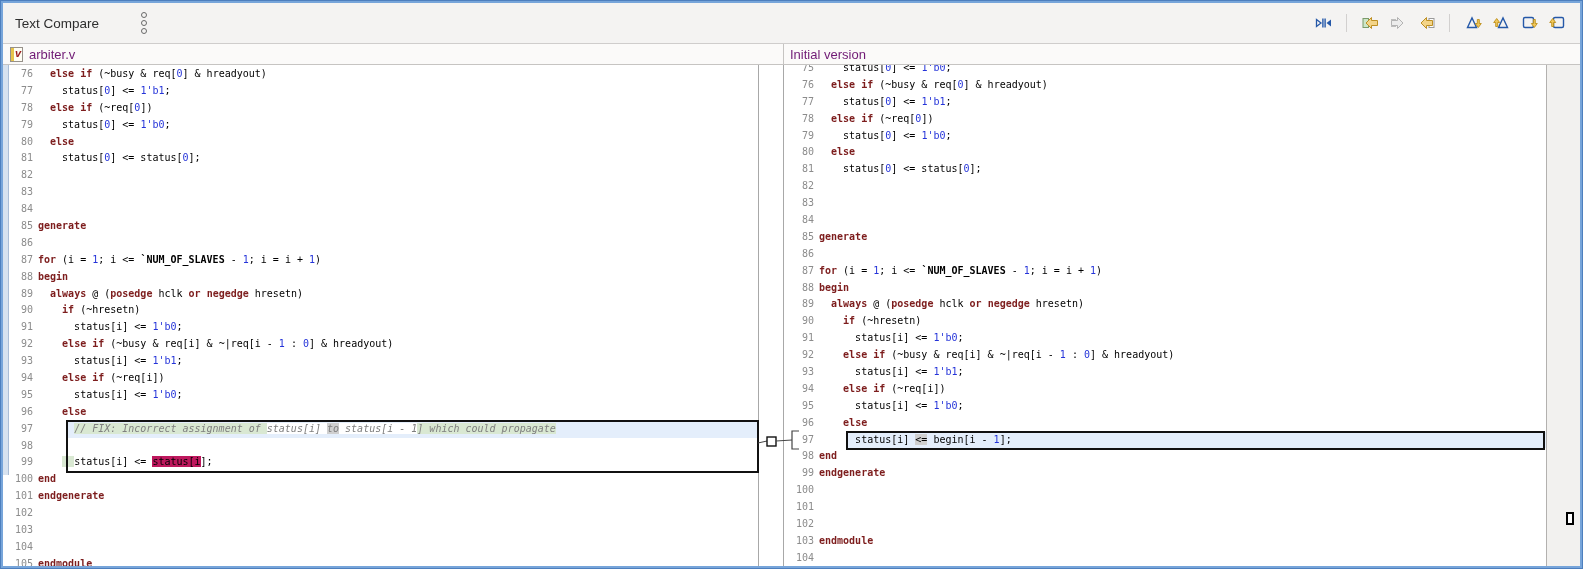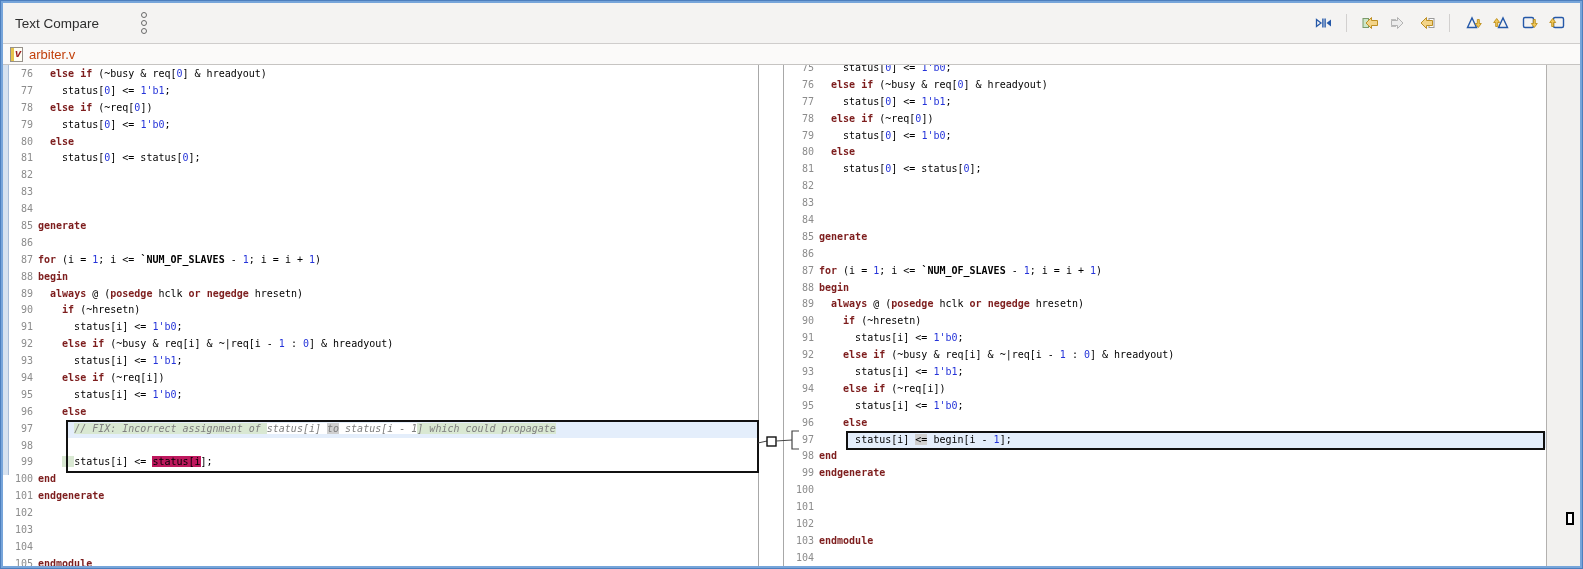--- a/index.html
+++ b/index.html
@@ -13,21 +13,21 @@
   .kebab{margin-left:42px;display:flex;flex-direction:column;gap:2px;}
   .kebab i{width:4px;height:4px;border:1px solid #6a6a6a;border-radius:50%;display:block;}
   .tb-spacer{flex:1;}
   .tb-icons{display:flex;align-items:center;gap:10px;padding-right:14px;}
   .tb-btn{width:18px;height:18px;display:flex;align-items:center;justify-content:center;}
   .tb-sep{width:1px;height:18px;background:#d2d0cf;margin:0 4px;}
   
   .headers{height:21px;box-sizing:border-box;display:flex;background:#fbfaf9;border-bottom:1px solid #c6c4c2;}
   .hdr-left{width:780px;box-sizing:border-box;display:flex;align-items:center;gap:6px;padding-left:7px;}
   .hdr-right{flex:1;box-sizing:border-box;display:flex;align-items:center;border-left:1px solid #c6c4c2;padding-left:6px;}
-  .hdr-label{font-size:13px;color:#c2410c;}
+  .hdr-label{font-size:13px;color:#701a75;}
   .fileicon{position:relative;width:13px;height:15px;background:#fffef5;border:1px solid #97918a;box-sizing:border-box;}
   .fileicon::before{content:"";position:absolute;left:0;top:0;bottom:0;width:3px;background:#e7c44a;}
   .fileicon span{position:absolute;left:4px;top:-1px;font-size:11px;font-style:italic;font-weight:bold;color:#9b1c1c;}
   
   .content{position:relative;height:508px;display:flex;background:#fff;}
   .pane{position:relative;box-sizing:border-box;overflow:hidden;background:#fff;}
   .pane.left{width:756px;border-right:1px solid #a8a8a8;padding-top:1px;}
   .gutter{width:24px;background:#fff;}
   .pane.right{width:763px;border-left:1px solid #a8a8a8;}
   .pane.right .codeblock{margin-top:-5px;}
@@ -120,20 +120,23 @@
       </span>
     </div>
   </div>
 
   <div class="headers">
     <div class="hdr-left">
       <span class="fileicon">
           <span>v</span>
         </span>
       <span class="hdr-label">arbiter.v</span>
+    </div>
+    <div class="hdr-right">
+      <span class="hdr-label">Initial version</span>
     </div>
   </div>
 
   <div class="content">
     <div class="pane left">
       <div class="left-strip"></div>
       <div class="codeblock" id="left-code">
           <div class="row"><span class="ln">76</span><div class="codeline"><span>  </span><span class="kw">else if</span><span> (~busy &amp; req[</span><span class="num">0</span><span>] &amp; hreadyout)</span></div></div>
           <div class="row"><span class="ln">77</span><div class="codeline"><span>    status[</span><span class="num">0</span><span>] &lt;= </span><span class="num">1'b1</span><span>;</span></div></div>
           <div class="row"><span class="ln">78</span><div class="codeline"><span>  </span><span class="kw">else if</span><span> (~req[</span><span class="num">0</span><span>])</span></div></div>

